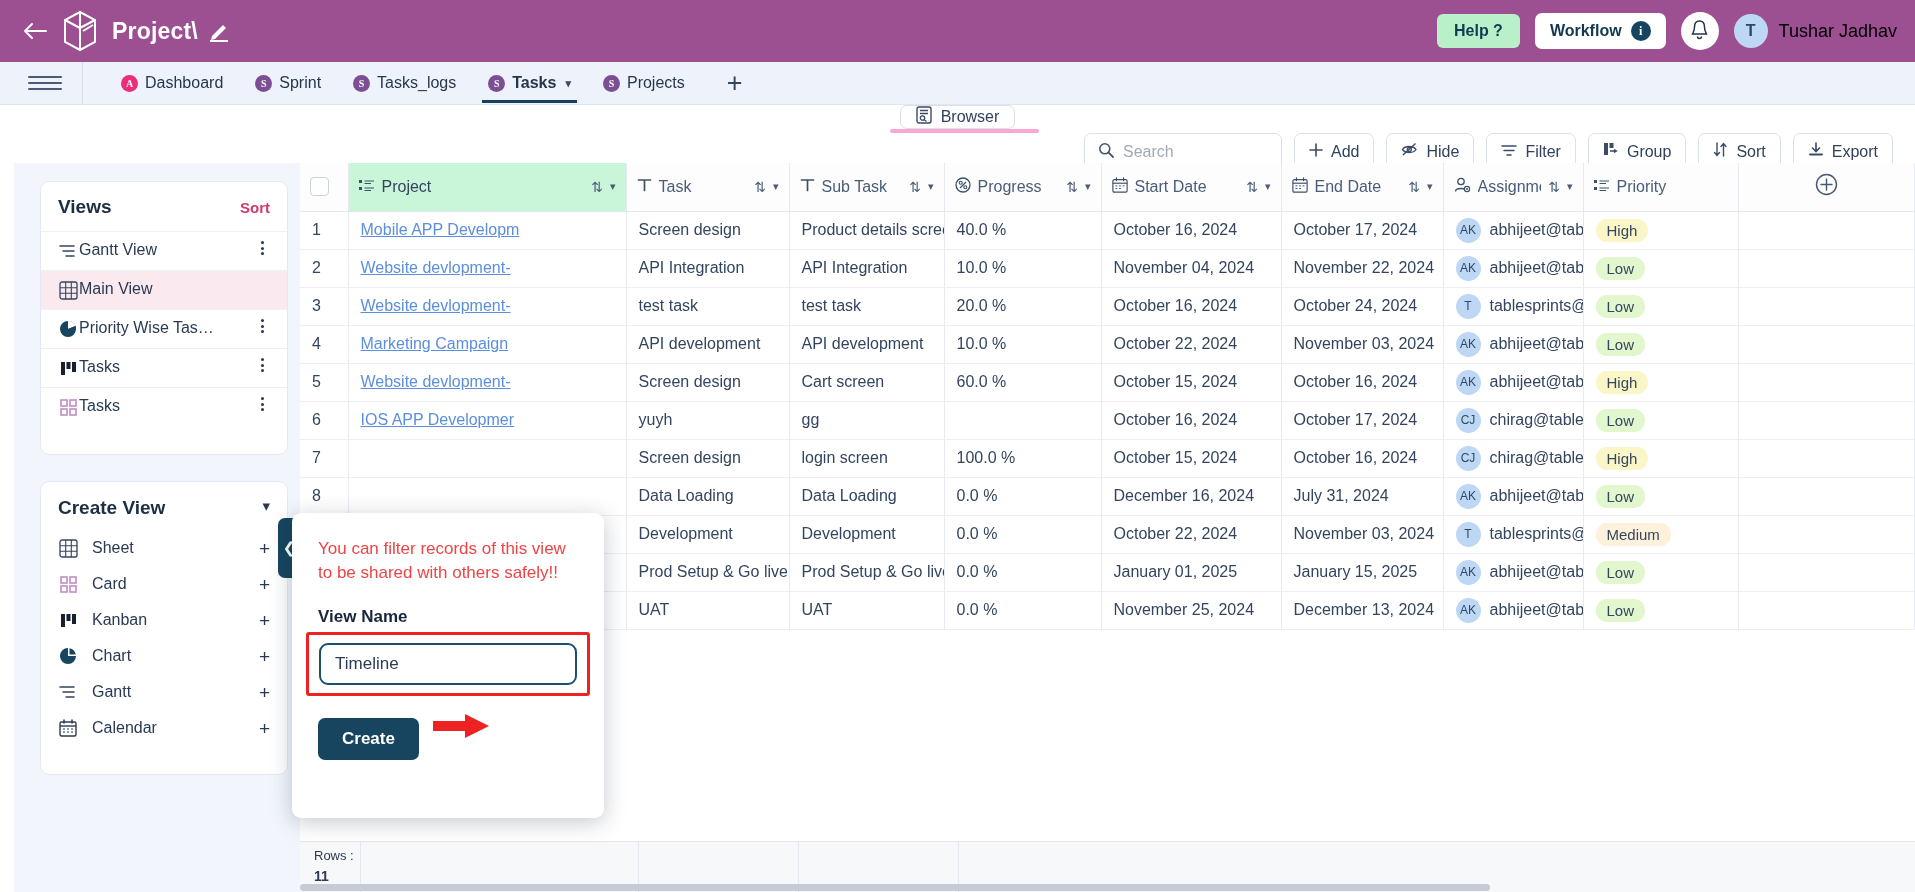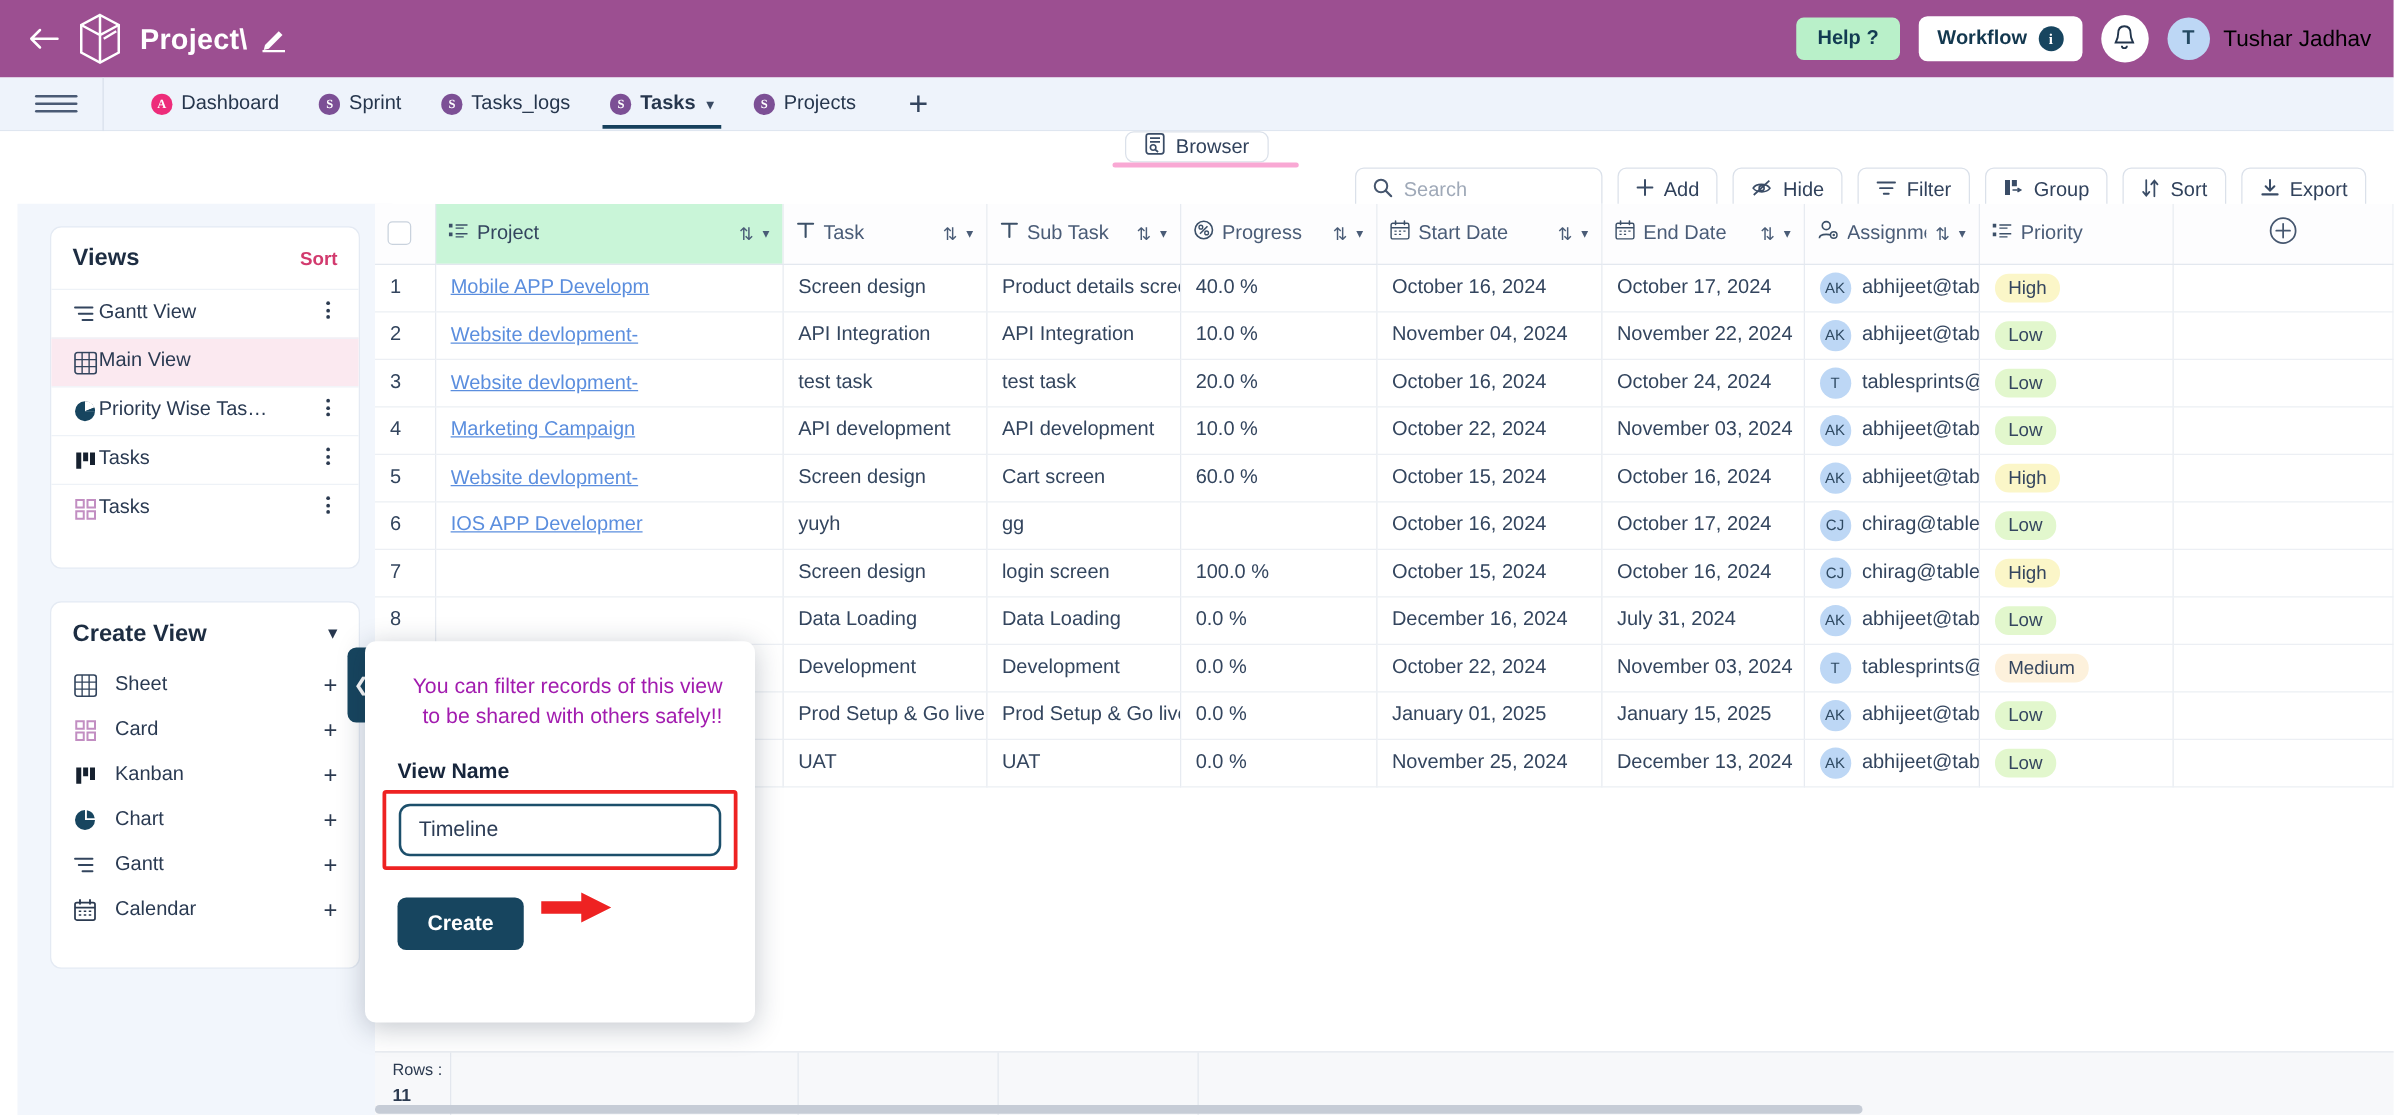--- a/index.html
+++ b/index.html
@@ -210,21 +210,21 @@
     position: absolute; left: 300px; top: 884px; width: 1190px; height: 7px;
     background: #c6ccd6; border-radius: 4px; z-index: 6;
   }
 
   
   .popup {
     position: absolute; left: 292px; top: 513px; width: 312px; height: 305px;
     background: #ffffff; border-radius: 9px; box-shadow: 0 4px 22px rgba(20,35,60,.25);
     z-index: 40; padding: 24px 26px 0 26px;
   }
-  .popup-text { font-size: 17px; color: #a21caf; line-height: 1.42; text-align: right; }
+  .popup-text { font-size: 17px; color: #ef4444; line-height: 1.42; }
   .popup-label { font-size: 17px; font-weight: 700; color: #17263c; margin-top: 22px; }
   .input-hl {
     margin: 5px -12px 0 -12px; border: 3px solid #ee2222; border-radius: 3px; padding: 8px 10px;
   }
   .popup-input {
     width: 100%; height: 42px; border: 2px solid #1c4f6b; border-radius: 9px;
     padding: 0 14px; font-size: 17px; color: #2c3c55; outline: none;
     font-family: "Liberation Sans", sans-serif; background: #fff;
   }
   .create-btn {

